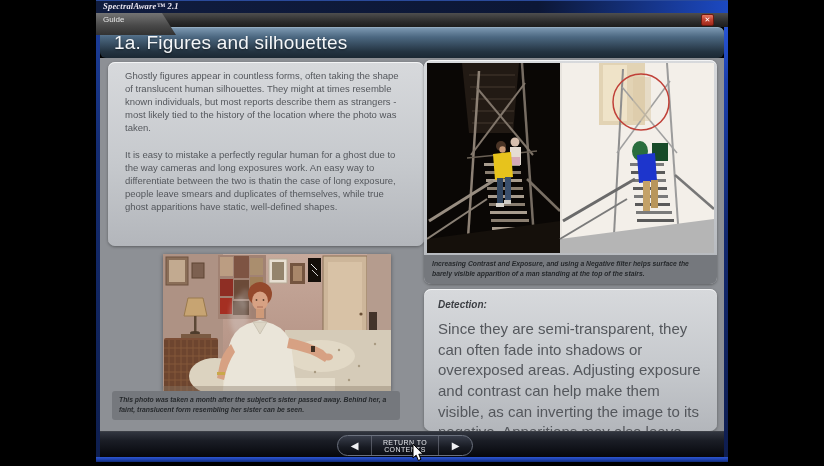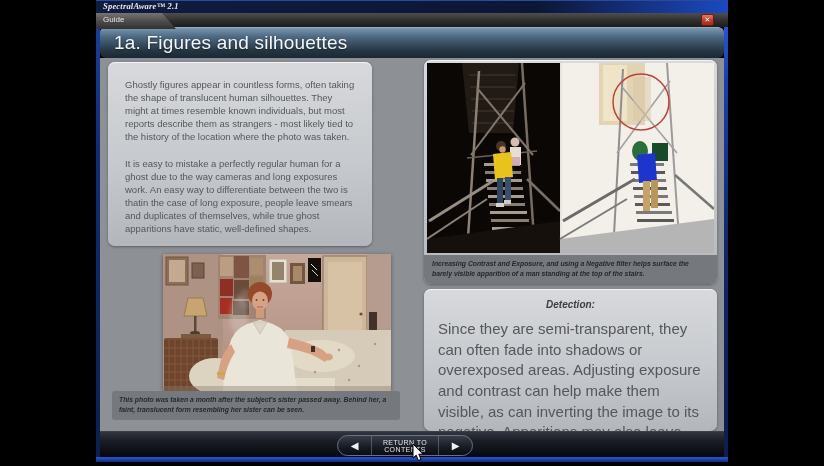--- a/index.html
+++ b/index.html
@@ -15,61 +15,61 @@
     background:linear-gradient(180deg,#2a5ae0 0%,#1b3fae 15%,#12286e 50%,#0e1d50 100%); z-index:3; }
 
   .titlebar { position:absolute; left:0; top:0; width:100%; height:13px;
     background:linear-gradient(90deg,#101c3e 0%,#0c1736 70%,#1c49c2 100%);
     box-shadow:inset 0 1px 0 #2a4a9a; z-index:4;font-style:italic; }
   .titlebar .title { position:absolute; left:7px; top:1px; font-family:"Liberation Serif", serif;
     font-size:8.5px; font-weight:bold; color:#ece8f2; letter-spacing:.2px; }
 
   .guidebar { position:absolute; left:0; top:13px; width:100%; height:14px;
     background:linear-gradient(180deg,#4e4e4e 0%,#2c2c2c 60%,#1c1c1c 100%); z-index:4; }
-  .guide-tab { position:absolute; left:0; top:0; width:80px; height:16px;
+  .guide-tab { position:absolute; left:0; top:0; width:80px; height:22px;
     background:linear-gradient(180deg,#747474 0%,#4a4a4a 55%,#323232 100%);
     clip-path:polygon(0 0, 66px 0, 80px 100%, 0 100%); }
   .guide-tab span { position:absolute; left:7px; top:2px; font-size:8px; color:#e6e6e6; }
   .close-btn { position:absolute; right:14px; top:1px; width:13px; height:12px; border-radius:2px;
     background:linear-gradient(180deg,#e87a62 0%,#c44534 45%,#a02a1c 100%);
     border:1px solid #6e1a10; color:#fff; font-size:7px; line-height:10px; text-align:center; cursor:pointer; }
 
   .header { position:absolute; left:4px; top:27px; width:624px; height:31px;
     background:linear-gradient(180deg,#7b97b0 0%,#4c6881 30%,#243442 78%,#1b2833 100%);
     border-top:1px solid #93abc0; z-index:2;border-radius:6px; }
   .header span { position:absolute; left:14px; top:4px; font-size:19px; color:#f5f7f9;
     text-shadow:0 1px 2px rgba(0,0,0,.5); letter-spacing:.2px; }
 
   .content { position:absolute; left:4px; top:58px; width:624px; height:373px;
     background:#8d9095; z-index:1; }
 
   .panel { position:absolute; border-radius:7px;
     background:linear-gradient(180deg,#d7d9dc 0%,#c6c9cd 55%,#b3b6bb 100%);
     box-shadow:inset 0 1px 0 rgba(255,255,255,.7), 0 1px 3px rgba(0,0,0,.35); }
 
-  .intro-panel { left:8px; top:4px; width:264px; height:184px; padding:16px 17px; }
+  .intro-panel { left:8px; top:4px; width:316px; height:184px; padding:7px 17px; }
   .intro-panel p { font-size:9.5px; line-height:1.38; color:#54575c; margin-bottom:13px; }
 
   .photo-left { position:absolute; left:63px; top:196px; width:228px; height:137px;
     box-shadow:0 1px 4px rgba(0,0,0,.4); }
   .photo-left svg { display:block; width:100%; height:100%; }
 
   .caption-left { position:absolute; left:12px; top:333px; width:288px; height:29px;
     background:#75787d; border-radius:3px; padding:4px 7px;
     font-size:6.8px; font-style:italic; font-weight:bold; color:#26292c; line-height:1.45; }
 
   .stairs-panel { left:324px; top:2px; width:293px; height:224px; }
   .stairs-photo { position:absolute; left:3px; top:3px; width:287px; height:190px; }
   .stairs-photo svg { display:block; width:100%; height:100%; }
   .caption-right { position:absolute; left:0; bottom:0; width:100%; height:29px;
     background:#75787d; border-radius:0 0 7px 7px; padding:4px 8px;
     font-size:6.8px; font-style:italic; font-weight:bold; color:#26292c; line-height:1.45; }
 
   .detection-panel { left:324px; top:231px; width:293px; height:142px; padding:10px 14px; }
-  .det-title { font-size:10px; font-style:italic; font-weight:bold; color:#3b3e43; margin-bottom:9px;text-align:center; }
+  .det-title { font-size:10px; font-style:italic; font-weight:bold; color:#3b3e43; margin-bottom:9px; }
   .det-body { font-size:15px; line-height:1.38; color:#54575c; }
   .disc-title { font-size:6.4px; font-style:italic; font-weight:bold; color:#55585d; margin-top:11px; }
   .disc-body { font-size:6.4px; line-height:1.4; color:#55585d; }
 
   .footer { position:absolute; left:4px; top:431px; width:624px; height:26px;
     background:linear-gradient(180deg,#31353f 0%,#1a1d25 35%,#06070c 100%);
     border-top:1px solid #3c3f46; z-index:2; }
   .nav-pill { position:absolute; left:237px; top:3px; width:136px; height:21px;
     border:1px solid #6b717e; border-radius:11px; display:flex; align-items:stretch;
     background:linear-gradient(180deg,#383d4a 0%,#171a22 60%,#0b0d13 100%); overflow:hidden; }

